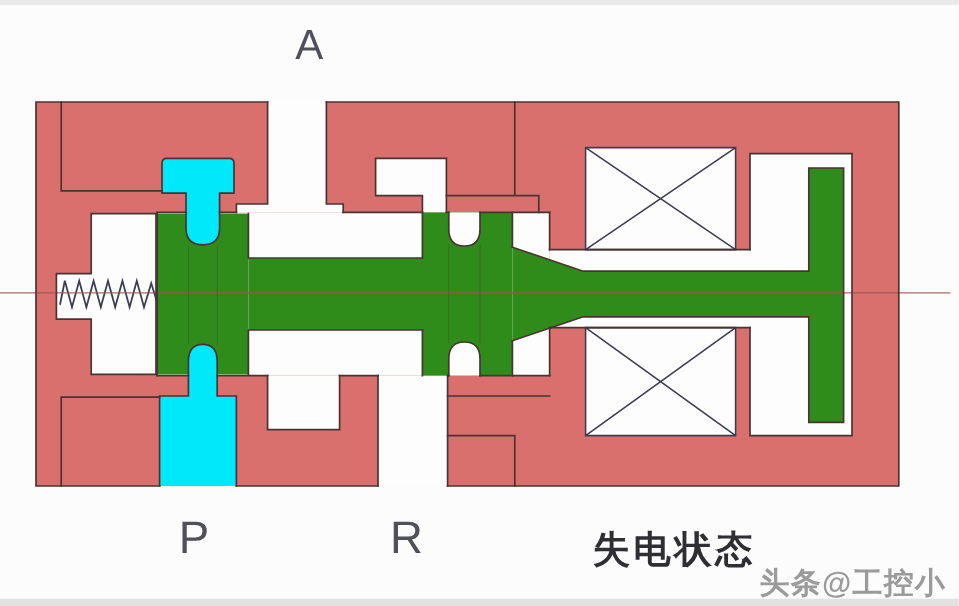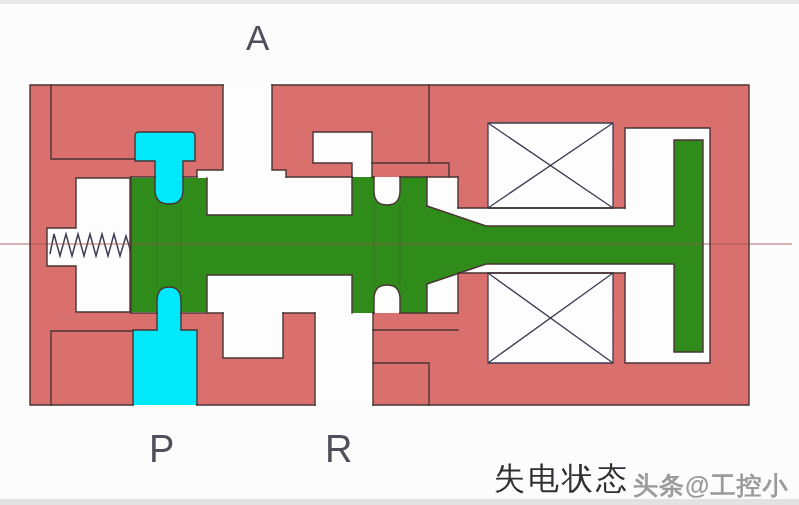--- a/index.html
+++ b/index.html
@@ -109,16 +109,16 @@
       <path d="M373,330 H458 M373,363 H429 M429,363 V405"></path>
     </g>
   </svg>
 
   <div class="edge-strip" style="top:0;height:4px;"></div>
   <div class="edge-strip" style="top:499px;height:6px;background:#e2e2e2;"></div>
 
   <div class="label port porta" style="left:246px;top:18px;">A</div>
   <div class="label port" style="left:149px;top:428px;">P</div>
   <div class="label port" style="left:325px;top:428px;">R</div>
-  <div class="label state" style="left:494px;top:458px;">失电状态</div>
+  <div class="label state" style="left:494px;top:437px;font-weight:bold;">失电状态</div>
   <div class="label wm" style="left:633px;top:469px;">头条@工控小知</div>
 
 </div>
 
 </body></html>

